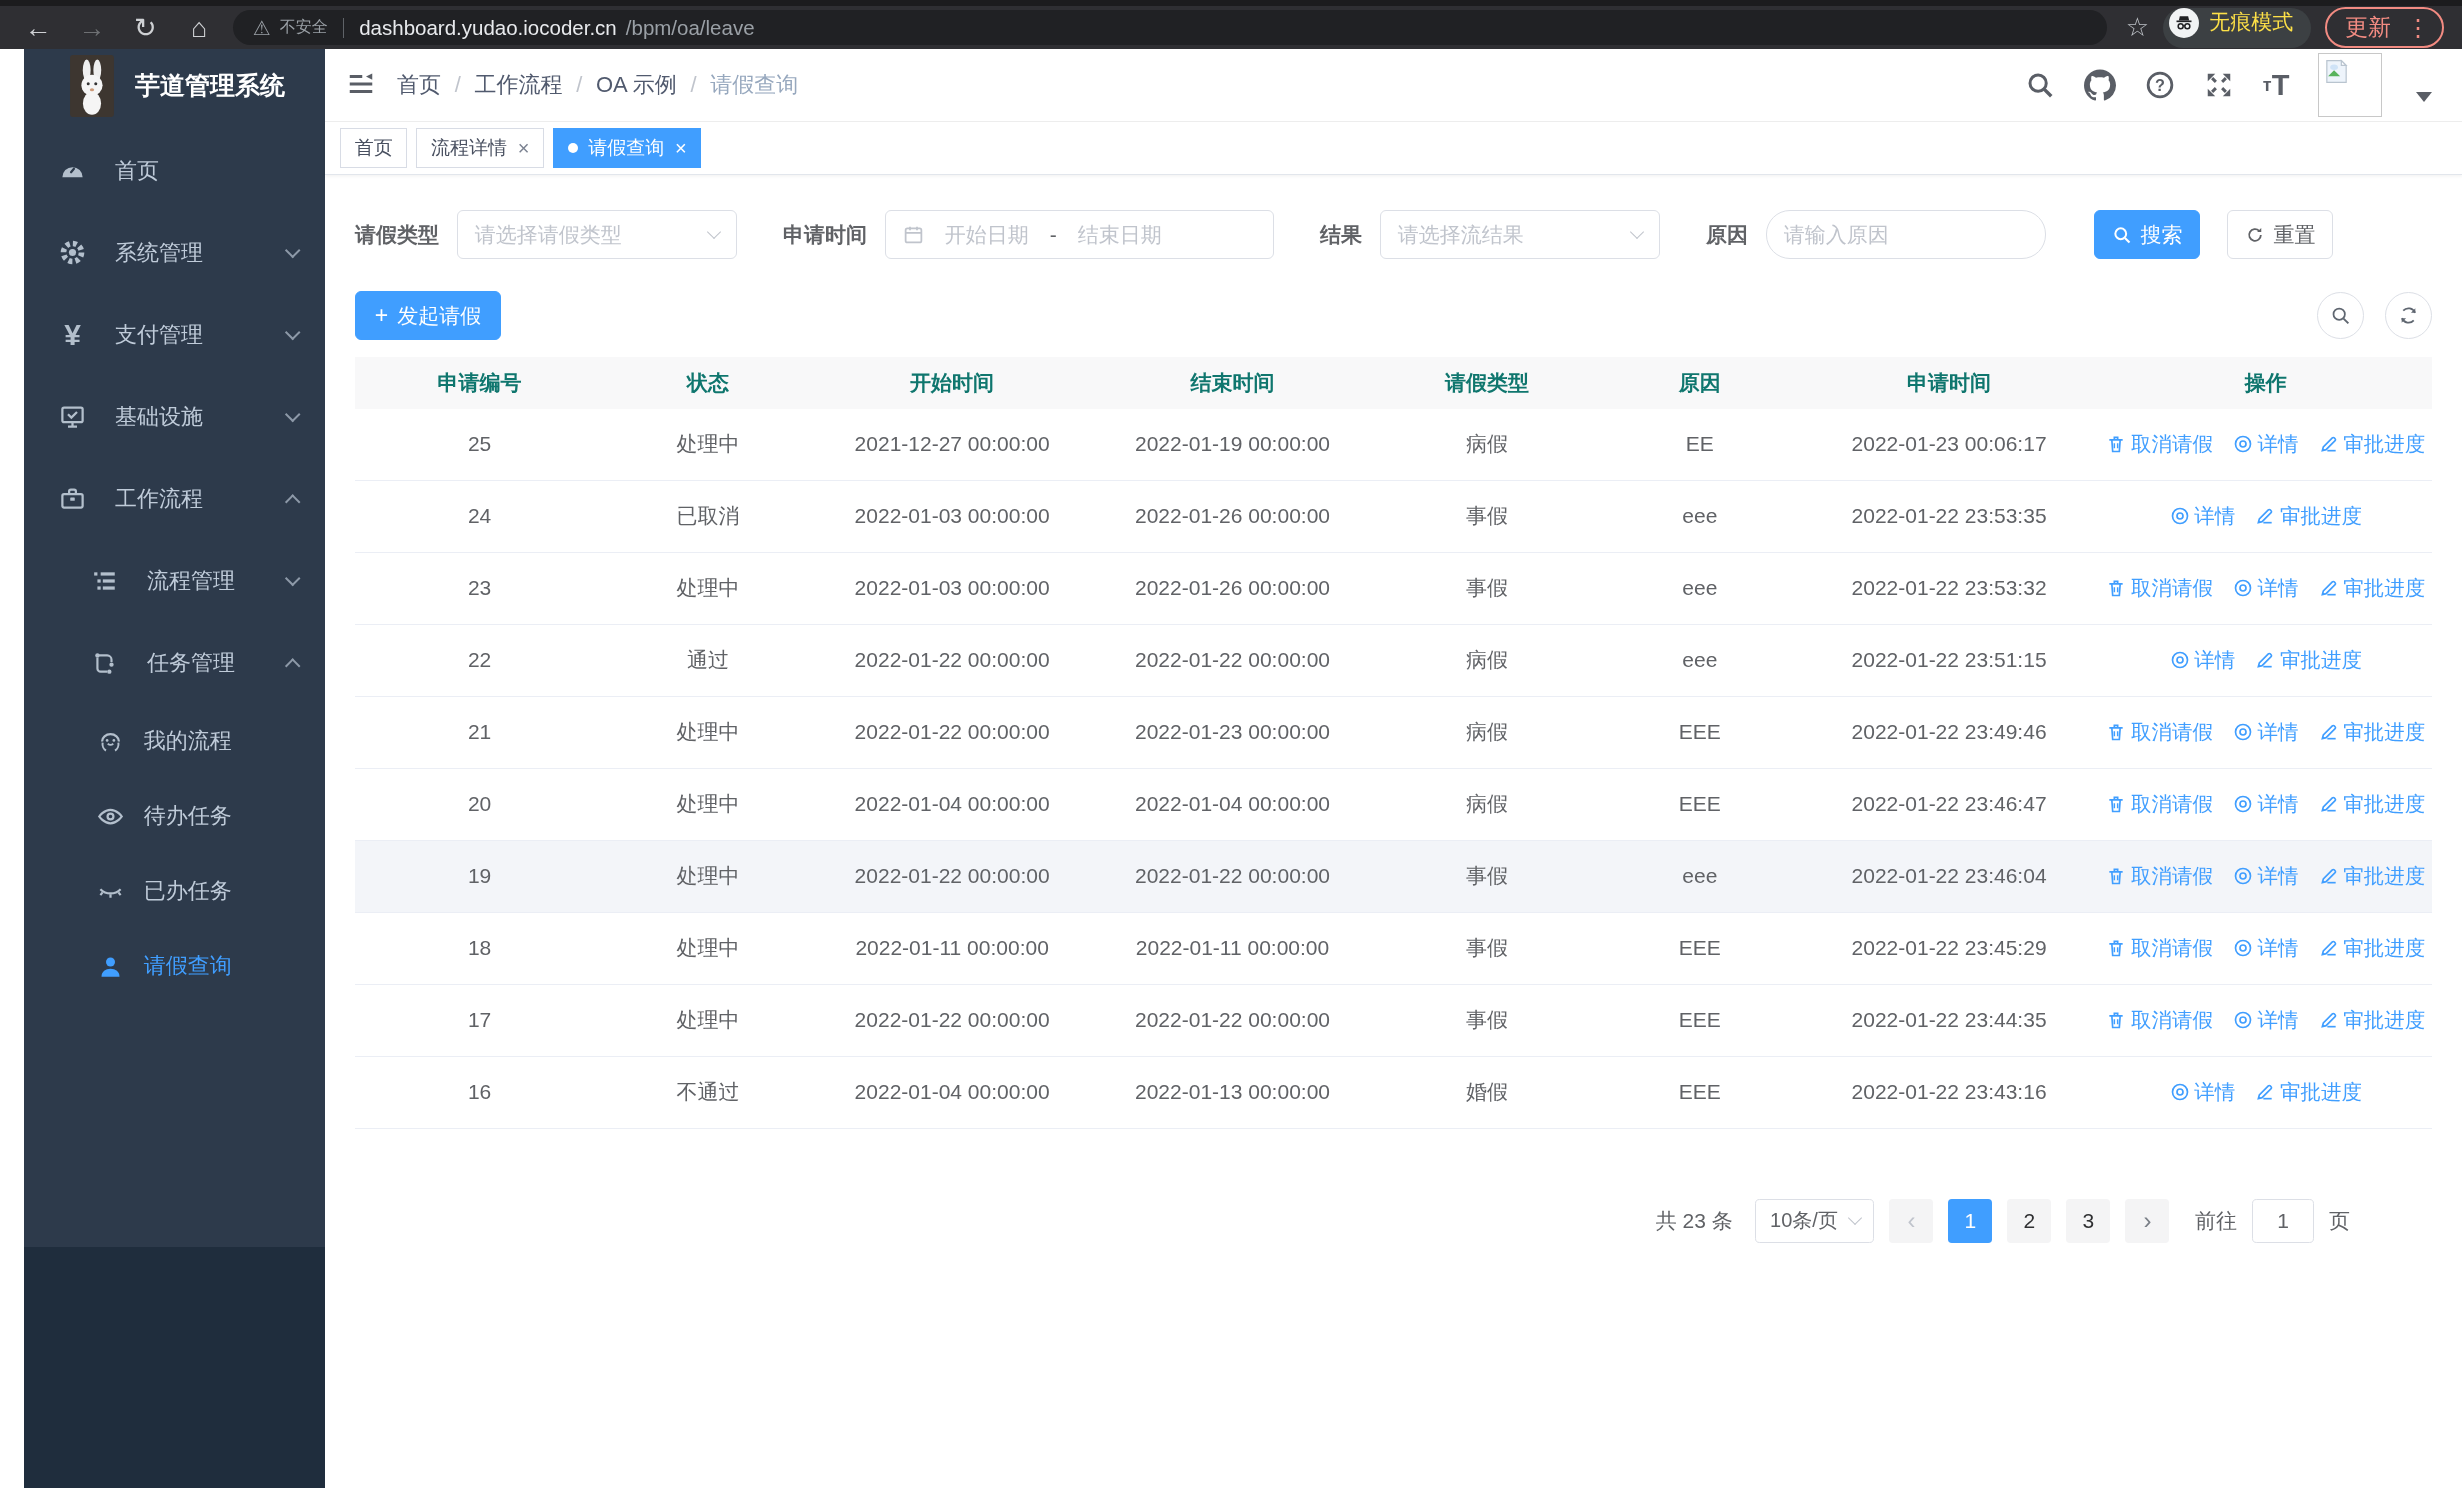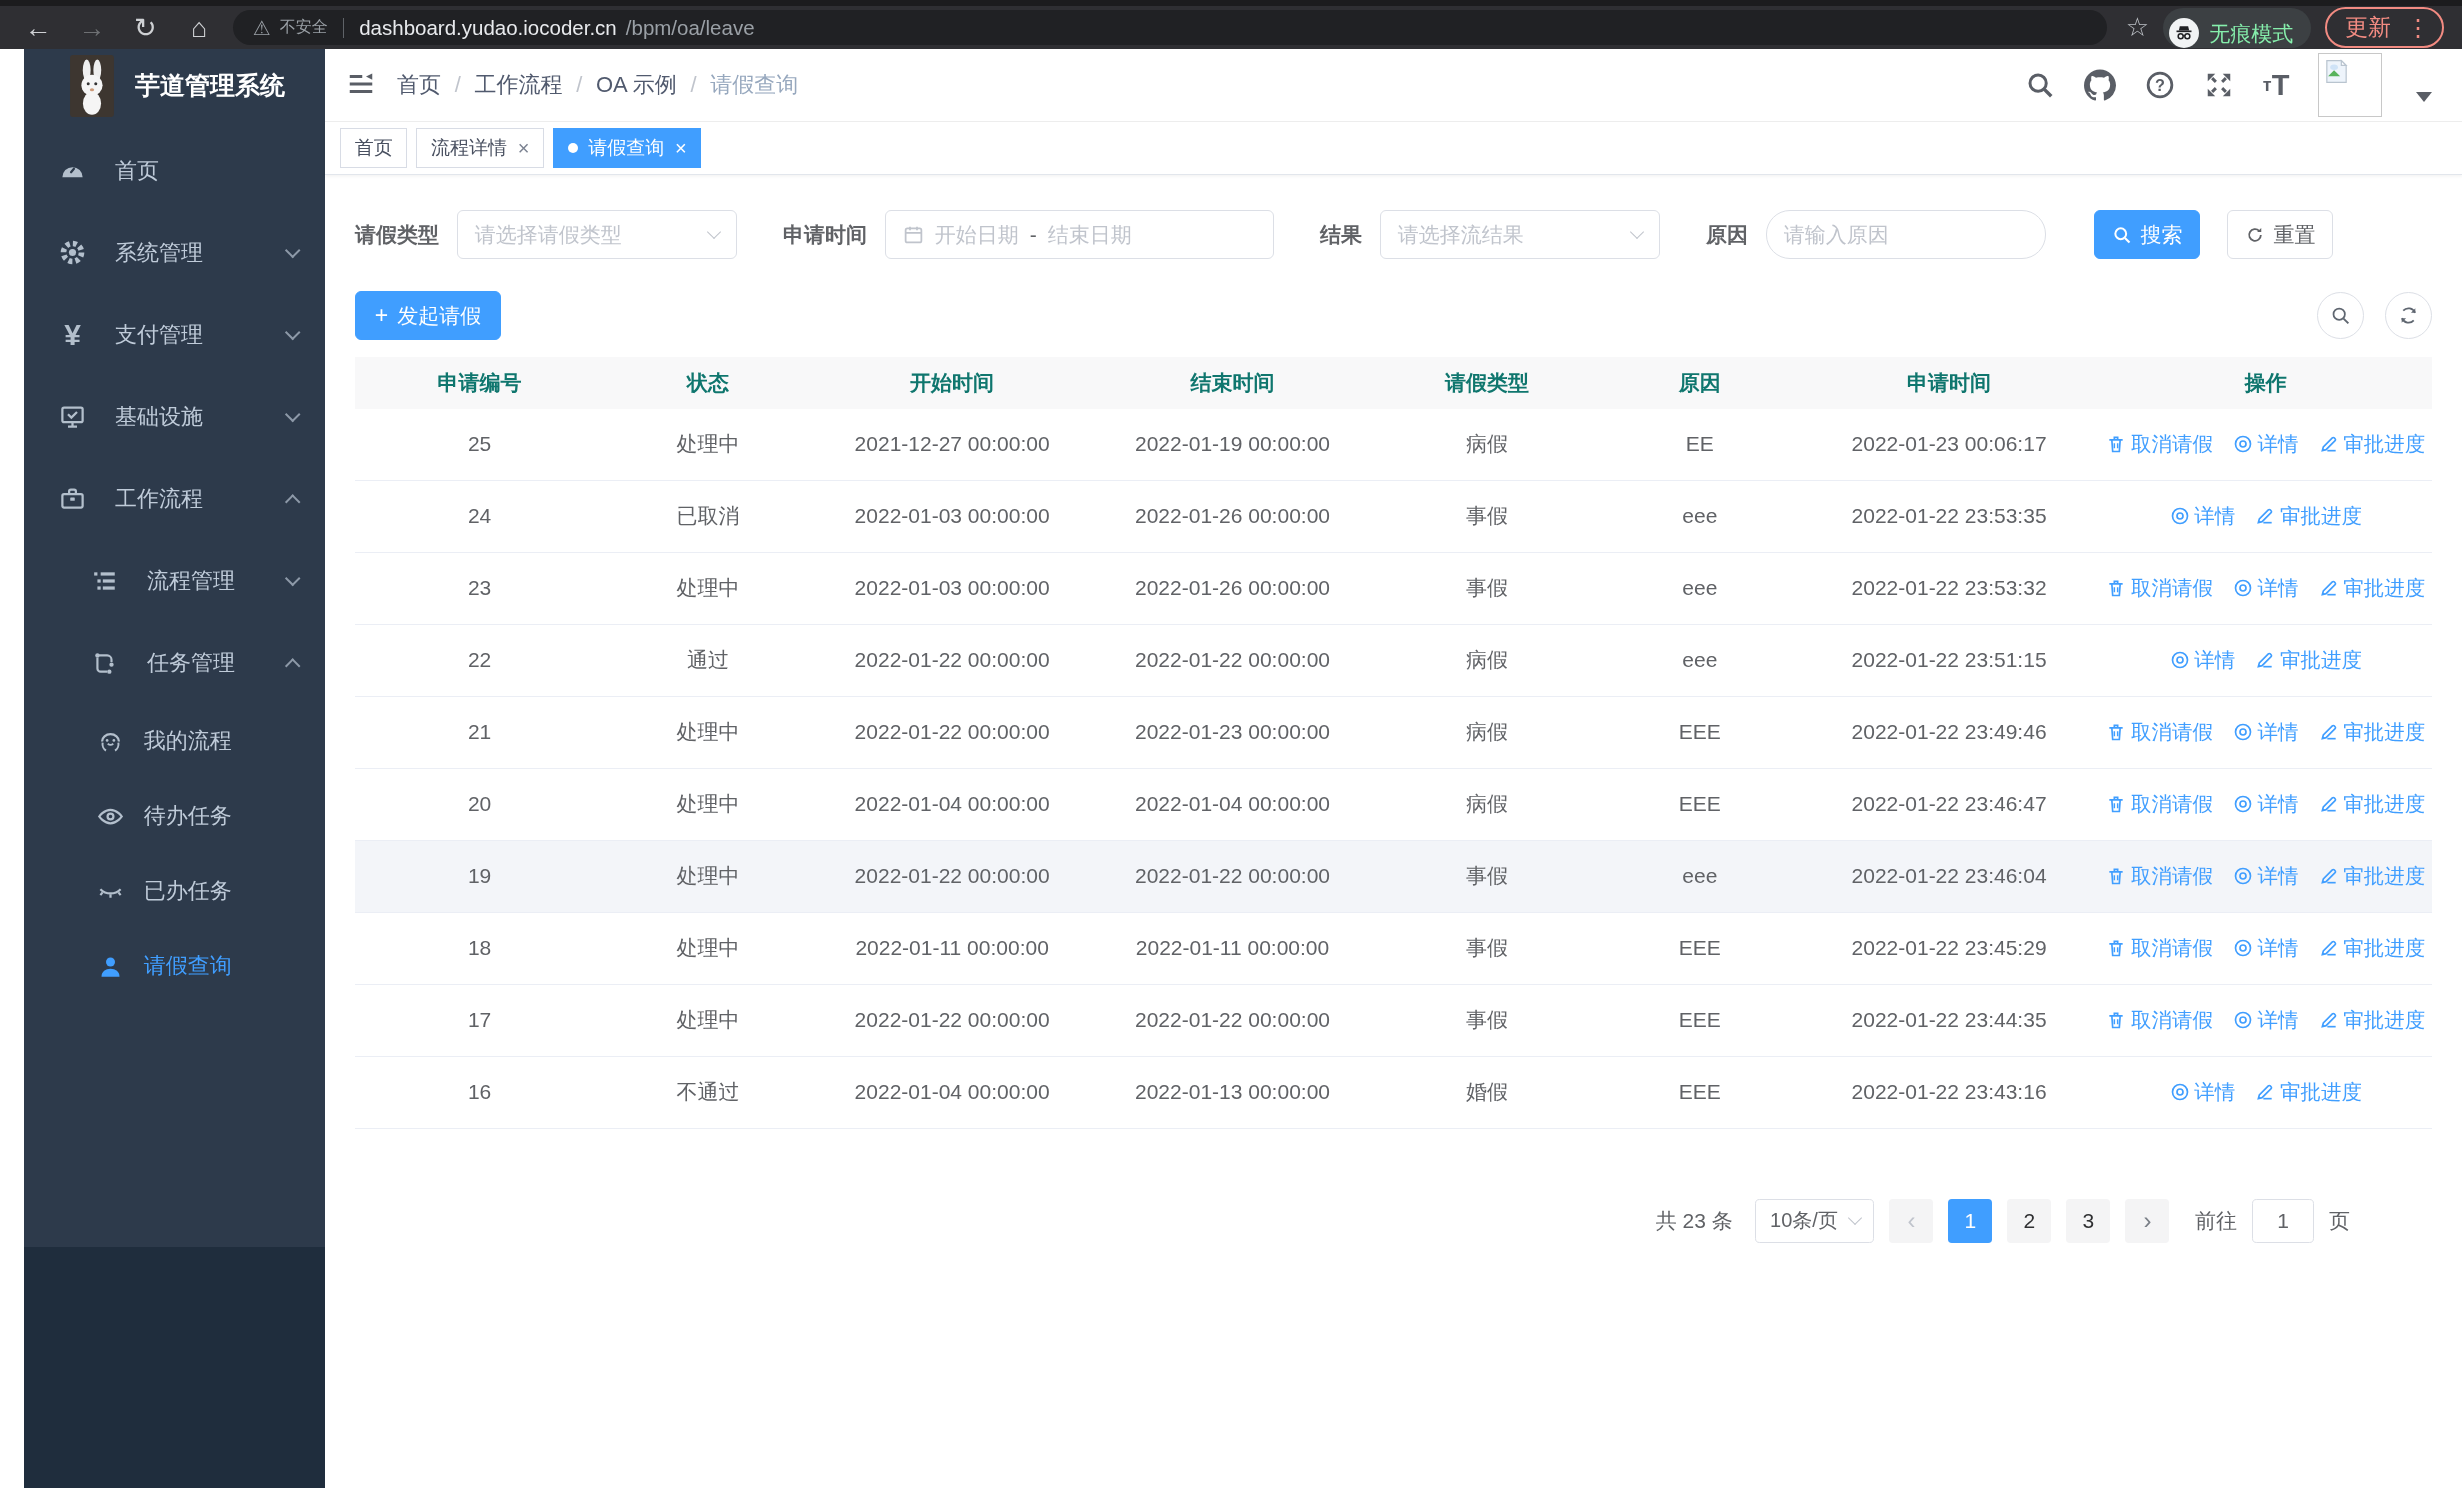--- a/index.html
+++ b/index.html
@@ -13,22 +13,22 @@
     text-align:center; border-radius:50%; flex:0 0 auto; }
   .nav-btn.dim { color:#6e7073; }
   .url-bar { flex:1; height:35px; background:#202124; border-radius:17.5px;
     display:flex; align-items:center; padding:0 20px; gap:9px; color:#e8eaed; }
   .warn-icon { color:#9aa0a6; font-size:20px; }
   .sec-label { color:#9aa0a6; font-size:16px; }
   .url-divider { width:1.5px; height:20px; background:#5f6368; margin:0 6px; }
   .url-host { font-size:20.5px; color:#e8eaed; }
   .url-path { font-size:20.5px; color:#9aa0a6; }
   .star { color:#bdc1c6; font-size:26px; margin-left:4.6px; }
-  .incog { display:flex; align-items:flex-end; gap:10.6px; background:#3c4043; height:40px;
-    border-radius:20px; padding:0 18px 0 6px; color:#86efac; font-size:21px; }
+  .incog { display:flex; align-items:flex-start; gap:10.6px; background:#3c4043; height:40px;
+    border-radius:20px; padding:0 18px 16px 6px; color:#fde047; font-size:21px; }
   .incog-circle { width:30px; height:30px; border-radius:50%; background:#f1f3f4;
     display:flex; align-items:center; justify-content:center; }
   .update-pill { display:flex; align-items:center; gap:15px; border:2.3px solid #f28b82;
     border-radius:23px; height:41px; padding:0 12px 0 18px; color:#f28b82; font-size:23px; }
   .dots { font-size:24px; letter-spacing:0; }
 
   .app-row { display:flex; height:1439px; }
 
   
   .sidebar { width:301px; background:#2d3a4b; display:flex; flex-direction:column; flex:0 0 auto;margin-left:24px; }
@@ -79,21 +79,21 @@
   .content { flex:1; padding:35px 30px 0 30px; }
 
   
   .filter-row { display:flex; align-items:center; }
   .f-label { font-size:21px; font-weight:bold; color:#606266; margin-right:18px; white-space:nowrap; }
   .f-box { height:49px; border:0.8px solid #dcdfe6; border-radius:6px; background:#fff;
     display:flex; align-items:center; padding:0 16.7px; color:#c0c4cc; font-size:21px; }
   .f-select { width:280px; justify-content:space-between; }
   .sel-chev { width:10px; height:10px; border-right:1.5px solid #c0c4cc; border-bottom:1.5px solid #c0c4cc;
     transform:rotate(45deg); margin-top:-4.6px; }
-  .f-date { width:389px; gap:11px; }
+  .f-date { width:389px; gap:21px; }
   .f-date .dash { color:#606266; }
   .f-input { width:280px;border-radius:24px; }
   .f-input input { border:none; outline:none; font-size:21px; width:100%;
     font-family:inherit; color:#606266; }
   .f-input input::placeholder { color:#c0c4cc; }
   .gap-lg { width:46px; }
   .btn { height:49px; border-radius:6px; display:inline-flex; align-items:center; justify-content:center;
     gap:9px; font-size:21px; border:0.8px solid #dcdfe6; background:#fff; color:#606266; cursor:pointer;
     font-family:inherit; }
   .btn.primary { background:#409eff; border-color:#409eff; color:#fff; }

